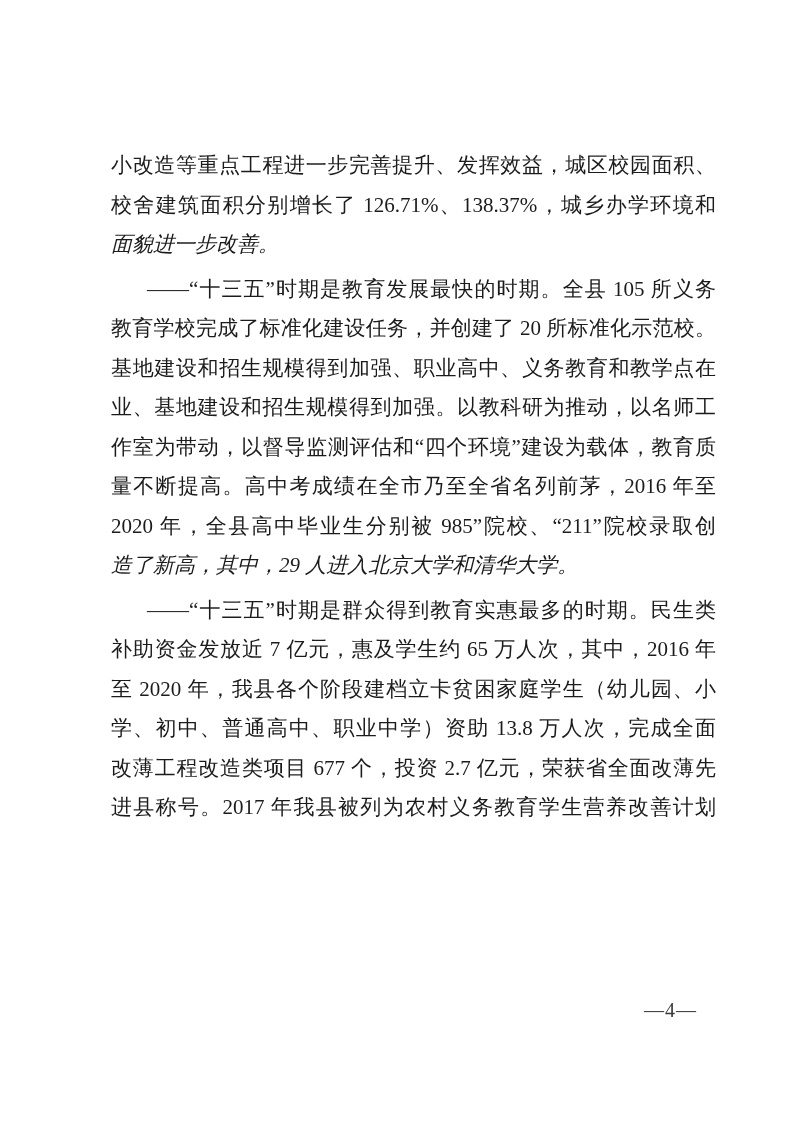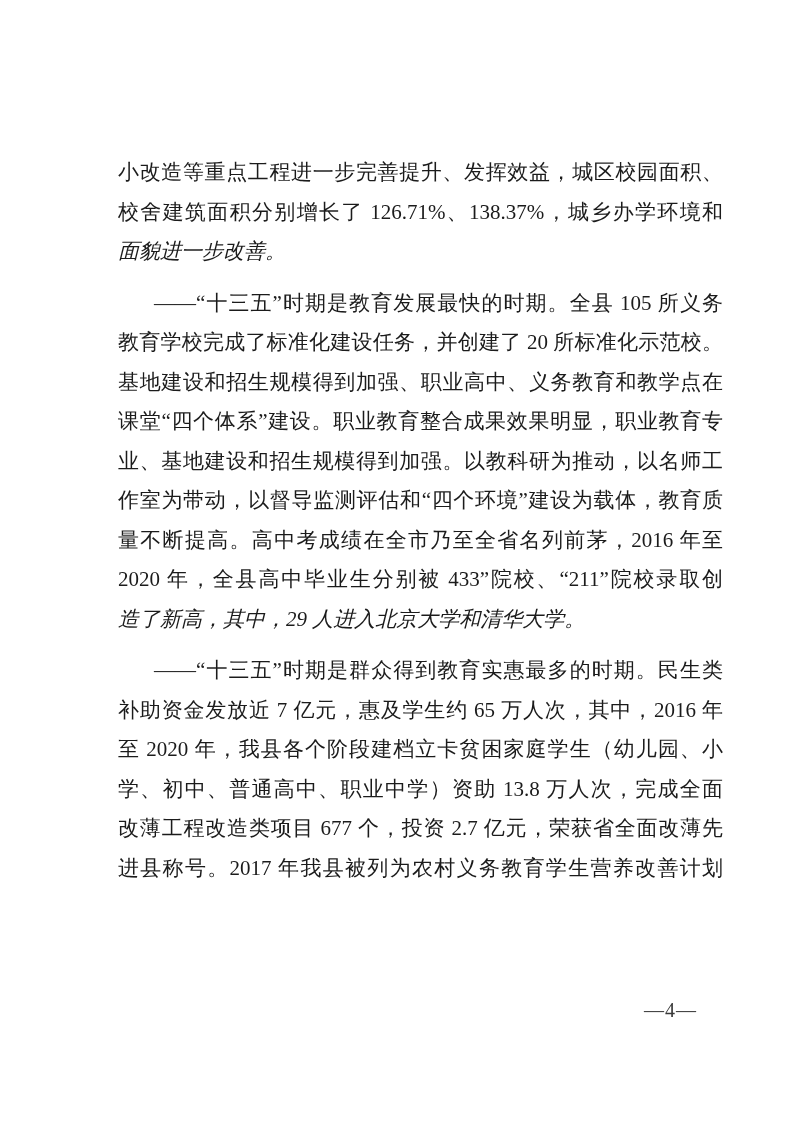--- a/index.html
+++ b/index.html
@@ -23,21 +23,21 @@
     height: 1122px;
     background: #ffffff;
   }
   .doc-body {
     position: absolute;
     left: 106px;
     top: 141px;
     width: 605px;
   }
   .paragraph {
-    margin: 12px;
+    margin: 5px;
     padding: 0;
   }
   .line {
     font-size: 21px;
     line-height: 39.5px;
     height: 39.5px;
     width: 605px;
     overflow: hidden;
     text-align: justify;
     text-align-last: justify;
@@ -73,25 +73,24 @@
   <div class="doc-body" id="doc-body">
       <div class="paragraph">
         <div class="line">小改造等重点工程进一步完善提升、发挥效益，城区校园面积、</div>
         <div class="line">校舍建筑面积分别增长了 126.71%、138.37%，城乡办学环境和</div>
         <div class="line para-end">面貌进一步改善。</div>
       </div>
       <div class="paragraph">
         <div class="line indent">——“十三五”时期是教育发展最快的时期。全县 105 所义务</div>
         <div class="line">教育学校完成了标准化建设任务，并创建了 20 所标准化示范校。</div>
         <div class="line">基地建设和招生规模得到加强、职业高中、义务教育和教学点在线</div>
-        <div class="line">课堂“四个体系”建设。职业教育整合成果效果明显，职业教育专</div>
         <div class="line">业、基地建设和招生规模得到加强。以教科研为推动，以名师工</div>
         <div class="line">作室为带动，以督导监测评估和“四个环境”建设为载体，教育质</div>
         <div class="line">量不断提高。高中考成绩在全市乃至全省名列前茅，2016 年至</div>
-        <div class="line">2020 年，全县高中毕业生分别被 433”院校、“211”院校录取创</div>
+        <div class="line">2020 年，全县高中毕业生分别被 985”院校、“211”院校录取创</div>
         <div class="line para-end">造了新高，其中，29 人进入北京大学和清华大学。</div>
       </div>
       <div class="paragraph">
         <div class="line indent">——“十三五”时期是群众得到教育实惠最多的时期。民生类</div>
         <div class="line">补助资金发放近 7 亿元，惠及学生约 65 万人次，其中，2016 年</div>
         <div class="line">至 2020 年，我县各个阶段建档立卡贫困家庭学生（幼儿园、小</div>
         <div class="line">学、初中、普通高中、职业中学）资助 13.8 万人次，完成全面</div>
         <div class="line">改薄工程改造类项目 677 个，投资 2.7 亿元，荣获省全面改薄先</div>
         <div class="line">进县称号。2017 年我县被列为农村义务教育学生营养改善计划</div>
       </div>

